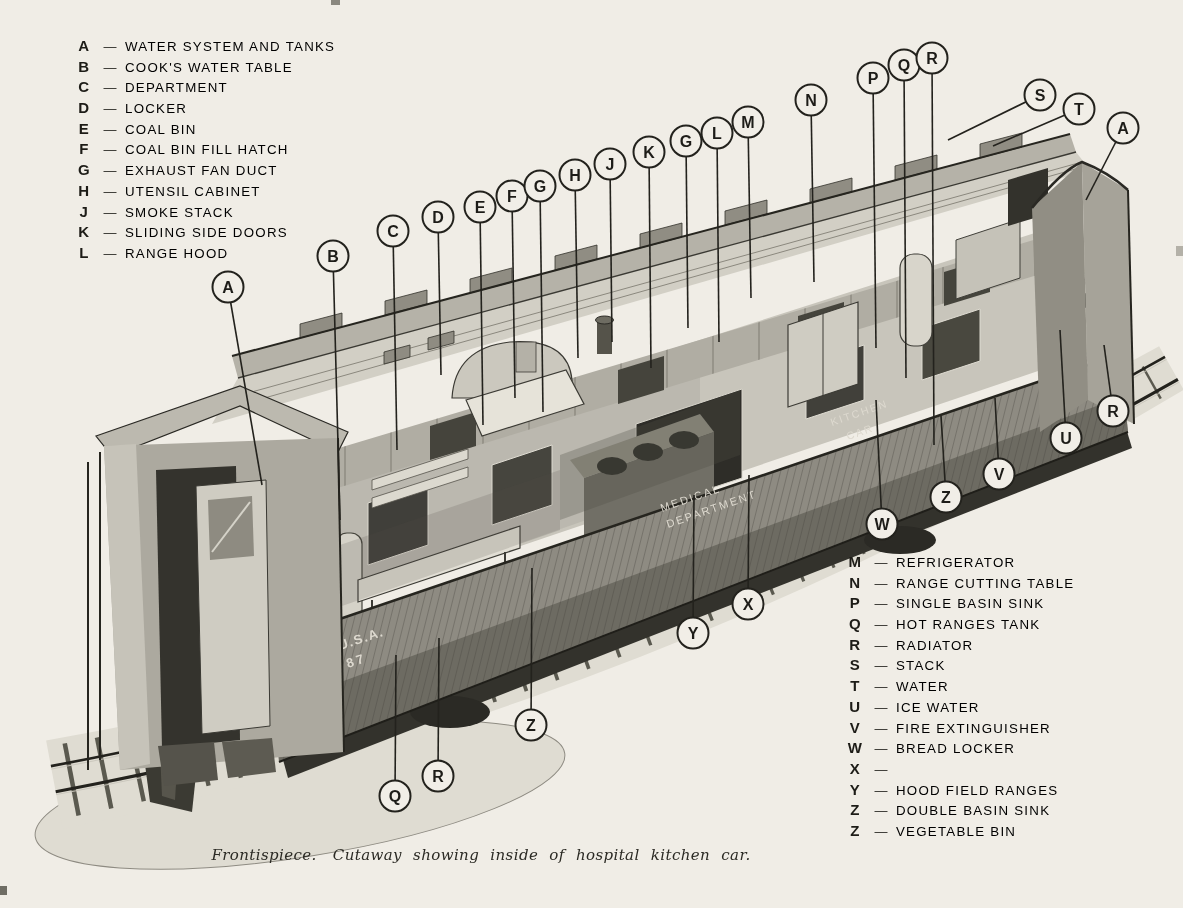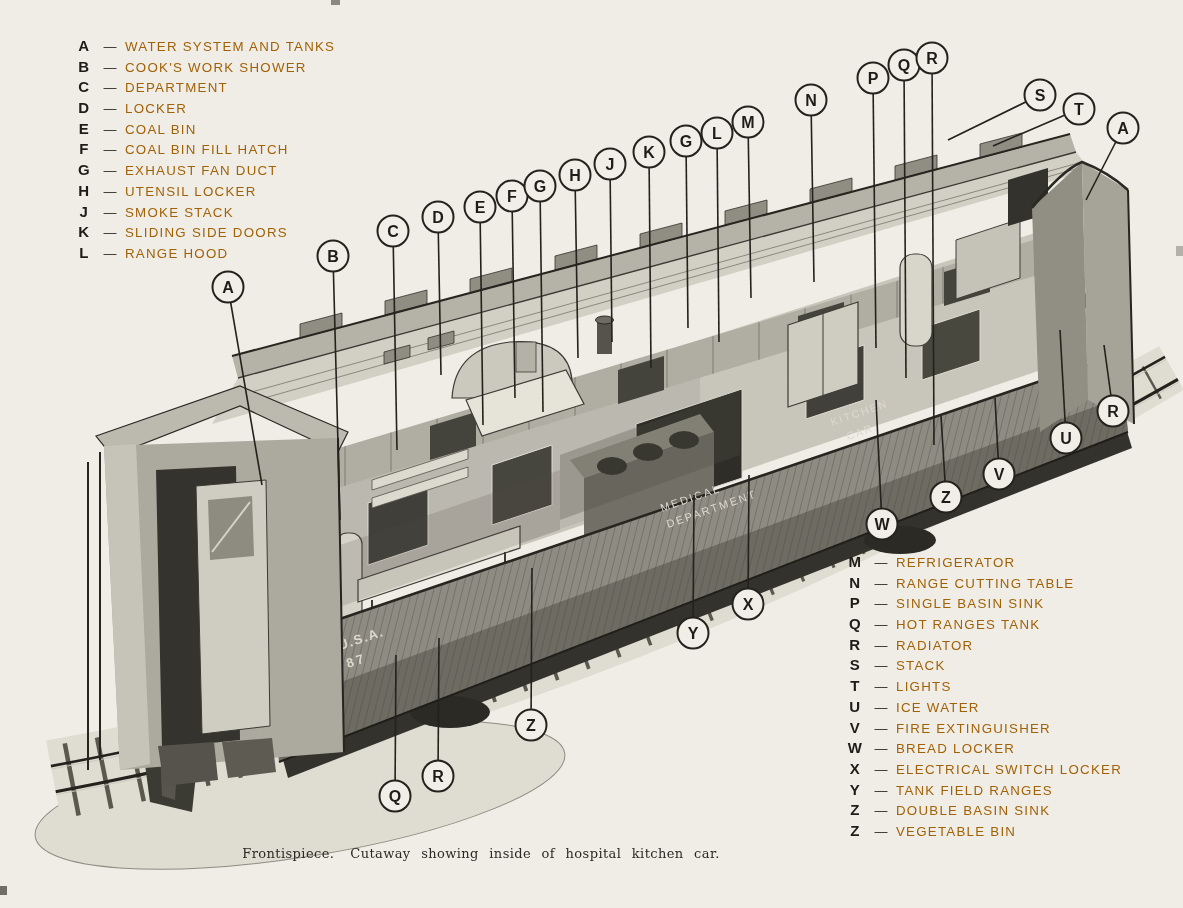--- a/index.html
+++ b/index.html
@@ -10,24 +10,24 @@
     color:#23221d;
   }
   .page{position:absolute;inset:0;}
   #art{position:absolute;left:0;top:0;}
   .legend{position:absolute;z-index:5;}
   .legend-tl{left:74px;top:36px;}
   .legend-br{left:845px;top:552px;}
   .lrow{display:flex;align-items:baseline;height:20.7px;line-height:20.7px;white-space:nowrap;}
   .lkey{width:20px;text-align:center;font-weight:bold;font-size:15px;letter-spacing:.5px;color:#1d1c17;}
   .ldash{width:31px;text-align:center;font-size:13px;color:#2a2924;letter-spacing:-1px;}
-  .llabel{font-size:13.3px;letter-spacing:1.25px;color:#a16207;}
+  .llabel{font-size:13.3px;letter-spacing:1.25px;color:#000000;}
   .caption{
     position:absolute;left:0;top:846px;width:962px;text-align:center;z-index:5;
-    font-family:"DejaVu Serif", serif;font-size:13px;color:#2b2a24;
+    font-family:"DejaVu Serif", serif;font-style:italic;font-size:15px;color:#2b2a24;
     letter-spacing:.4px;word-spacing:6px;
   }
   .caption .cap-label{margin-right:16px;}
   svg text.marking{font-family:"Liberation Sans", sans-serif;}
 </style>
 </head>
 <body>
 
 <div class="page">
 
@@ -387,21 +387,21 @@
   <div class="legend legend-tl">
 
   <div class="lrow">
         <span class="lkey">A</span>
         <span class="ldash">—</span>
         <span class="llabel">WATER SYSTEM AND TANKS</span>
       </div>
       <div class="lrow">
         <span class="lkey">B</span>
         <span class="ldash">—</span>
-        <span class="llabel">COOK'S WORK SHOWER</span>
+        <span class="llabel">COOK'S WATER TABLE</span>
       </div>
       <div class="lrow">
         <span class="lkey">C</span>
         <span class="ldash">—</span>
         <span class="llabel">DEPARTMENT</span>
       </div>
       <div class="lrow">
         <span class="lkey">D</span>
         <span class="ldash">—</span>
         <span class="llabel">LOCKER</span>
@@ -417,21 +417,21 @@
         <span class="llabel">COAL BIN FILL HATCH</span>
       </div>
       <div class="lrow">
         <span class="lkey">G</span>
         <span class="ldash">—</span>
         <span class="llabel">EXHAUST FAN DUCT</span>
       </div>
       <div class="lrow">
         <span class="lkey">H</span>
         <span class="ldash">—</span>
-        <span class="llabel">UTENSIL LOCKER</span>
+        <span class="llabel">UTENSIL CABINET</span>
       </div>
       <div class="lrow">
         <span class="lkey">J</span>
         <span class="ldash">—</span>
         <span class="llabel">SMOKE STACK</span>
       </div>
       <div class="lrow">
         <span class="lkey">K</span>
         <span class="ldash">—</span>
         <span class="llabel">SLIDING SIDE DOORS</span>
@@ -471,46 +471,45 @@
         <span class="llabel">RADIATOR</span>
       </div>
       <div class="lrow">
         <span class="lkey">S</span>
         <span class="ldash">—</span>
         <span class="llabel">STACK</span>
       </div>
       <div class="lrow">
         <span class="lkey">T</span>
         <span class="ldash">—</span>
-        <span class="llabel">LIGHTS</span>
+        <span class="llabel">WATER</span>
       </div>
       <div class="lrow">
         <span class="lkey">U</span>
         <span class="ldash">—</span>
         <span class="llabel">ICE WATER</span>
       </div>
       <div class="lrow">
         <span class="lkey">V</span>
         <span class="ldash">—</span>
         <span class="llabel">FIRE EXTINGUISHER</span>
       </div>
       <div class="lrow">
         <span class="lkey">W</span>
         <span class="ldash">—</span>
         <span class="llabel">BREAD LOCKER</span>
       </div>
       <div class="lrow">
         <span class="lkey">X</span>
         <span class="ldash">—</span>
-        <span class="llabel">ELECTRICAL SWITCH LOCKER</span>
       </div>
       <div class="lrow">
         <span class="lkey">Y</span>
         <span class="ldash">—</span>
-        <span class="llabel">TANK FIELD RANGES</span>
+        <span class="llabel">HOOD FIELD RANGES</span>
       </div>
       <div class="lrow">
         <span class="lkey">Z</span>
         <span class="ldash">—</span>
         <span class="llabel">DOUBLE BASIN SINK</span>
       </div>
       <div class="lrow">
         <span class="lkey">Z</span>
         <span class="ldash">—</span>
         <span class="llabel">VEGETABLE BIN</span>

